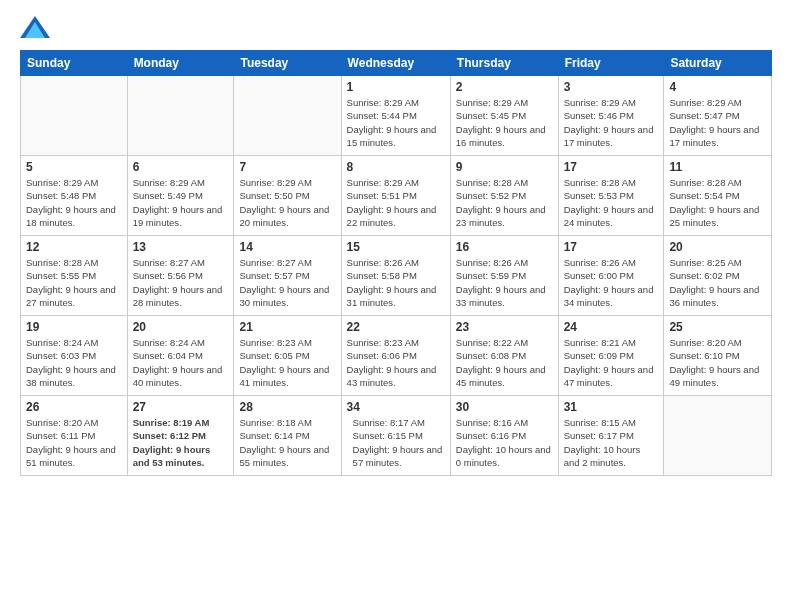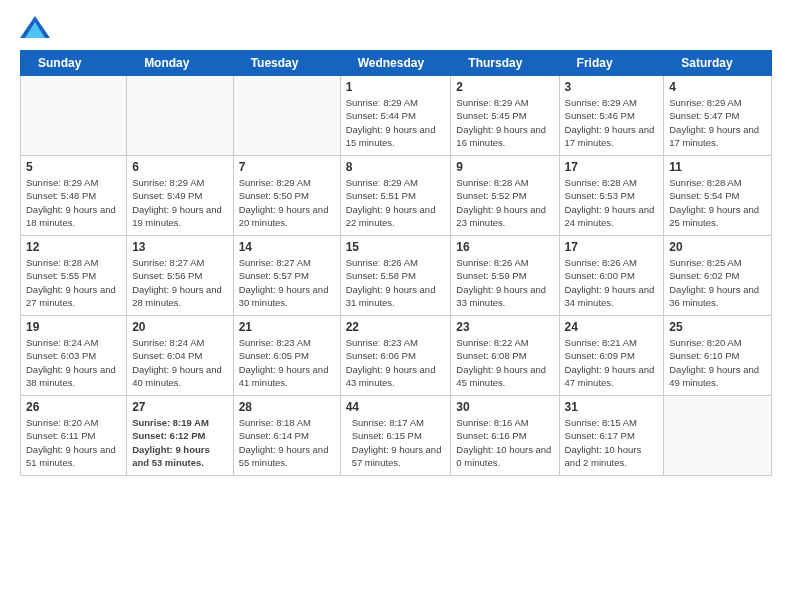--- a/index.html
+++ b/index.html
@@ -44,21 +44,21 @@
     .calendar-table {
       width: 100%;
       border-collapse: collapse;
       border: 1px solid #ccc;
     }
     .calendar-table th {
       background-color: #1565c0;
       color: #fff;
       font-size: 12px;
       font-weight: bold;
-      padding: 5px 17px;
+      padding: 5px 6px;
       text-align: left;
       border: 1px solid #1565c0;
     }
     .calendar-table td {
       border: 1px solid #ccc;
       vertical-align: top;
       padding: 4px 5px;
       width: 113px;
       height: 80px;
       background: #fff;
@@ -288,21 +288,21 @@
 Sunset: 6:12 PM
 Daylight: 9 hours and 53 minutes.</div>
           </td>
           <td>
             <span class="day-number">28</span>
             <div class="day-detail" style="white-space: pre-line;">Sunrise: 8:18 AM
 Sunset: 6:14 PM
 Daylight: 9 hours and 55 minutes.</div>
           </td>
           <td>
-            <span class="day-number">44</span>
+            <span class="day-number">34</span>
             <div class="day-detail" style="white-space: pre-line; margin-left: 6px;">Sunrise: 8:17 AM
 Sunset: 6:15 PM
 Daylight: 9 hours and 57 minutes.</div>
           </td>
           <td>
             <span class="day-number">30</span>
             <div class="day-detail" style="white-space: pre-line;">Sunrise: 8:16 AM
 Sunset: 6:16 PM
 Daylight: 10 hours and 0 minutes.</div>
           </td>

